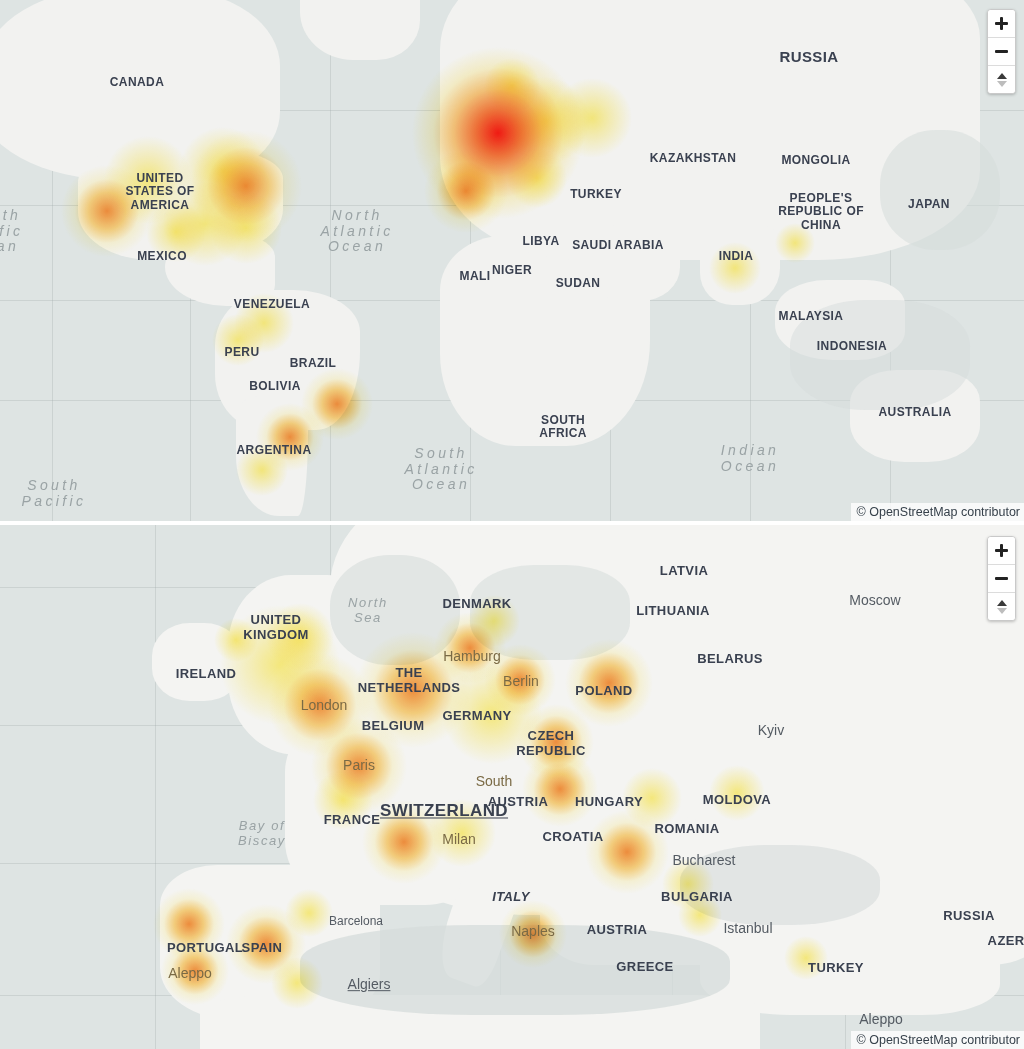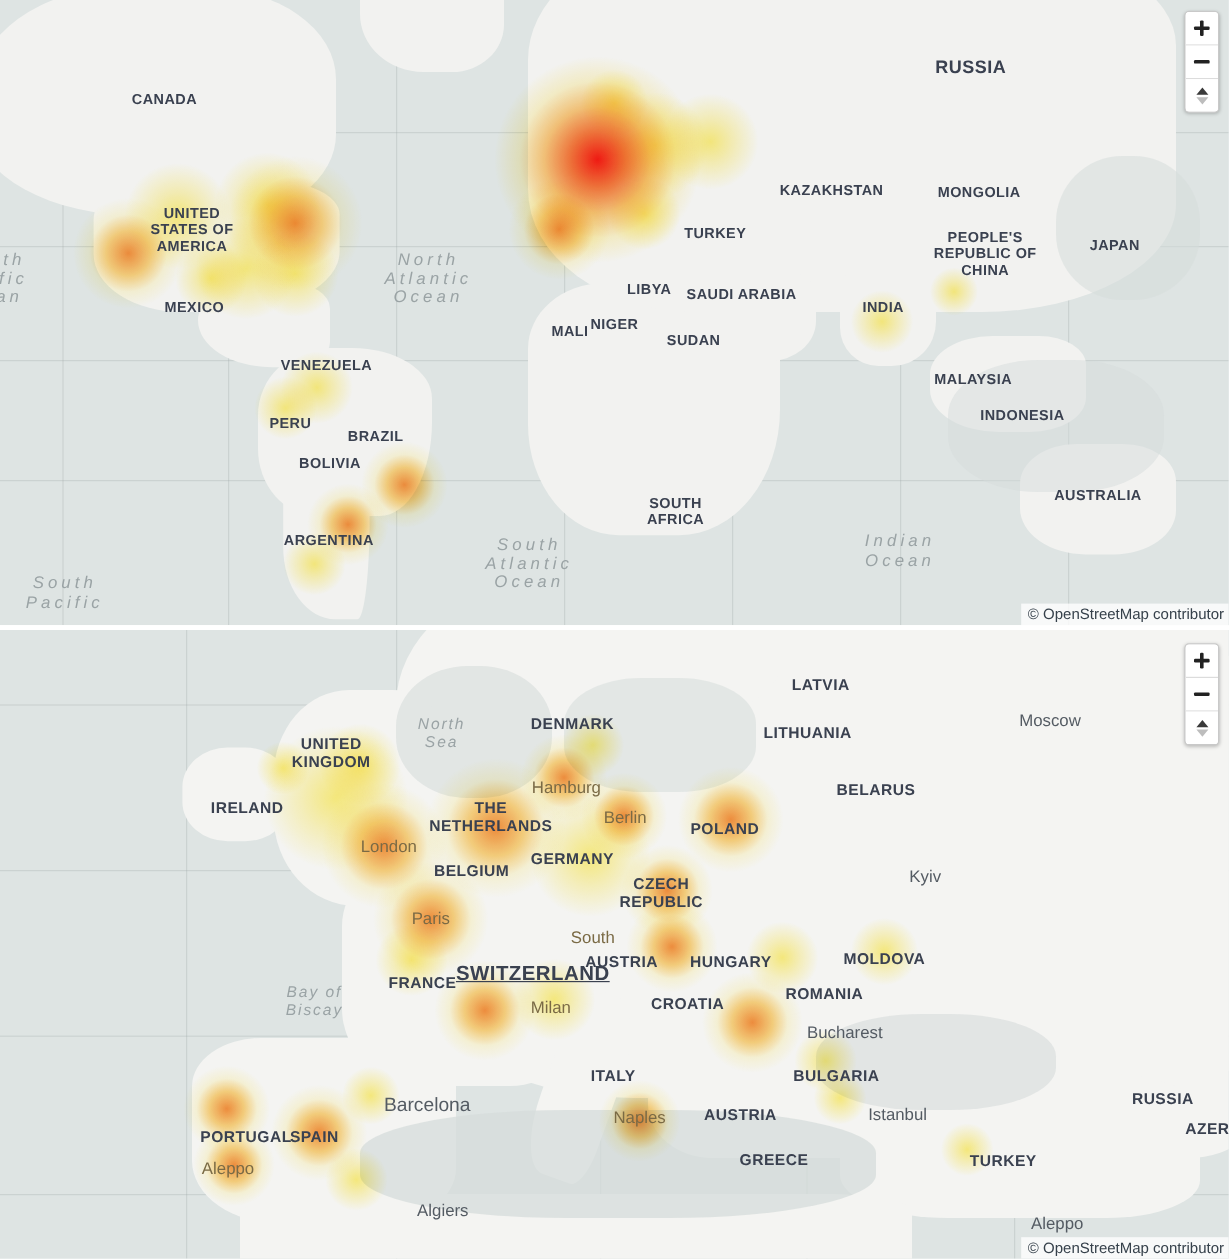--- a/index.html
+++ b/index.html
@@ -292,43 +292,43 @@
         <div class="lbl country" style="left: 604px; top: 166px; font-size: 13px;">POLAND</div>
         <div class="lbl country" style="left: 551px; top: 219px; font-size: 13px;">CZECH
 REPUBLIC</div>
         <div class="lbl country" style="left: 352px; top: 295px; font-size: 13px;">FRANCE</div>
         <div class="lbl country" style="left: 444px; top: 286px; font-size: 17px; text-decoration: underline;">SWITZERLAND</div>
         <div class="lbl country" style="left: 518px; top: 277px; font-size: 13px;">AUSTRIA</div>
         <div class="lbl country" style="left: 609px; top: 277px; font-size: 13px;">HUNGARY</div>
         <div class="lbl country" style="left: 737px; top: 275px; font-size: 13px;">MOLDOVA</div>
         <div class="lbl country" style="left: 573px; top: 312px; font-size: 13px;">CROATIA</div>
         <div class="lbl country" style="left: 687px; top: 304px; font-size: 13px;">ROMANIA</div>
-        <div class="lbl country" style="left: 511px; top: 372px; font-size: 13px;">ITALY</div>
+        <div class="lbl country" style="left: 511px; top: 372px; font-size: 13px; font-style: italic;">ITALY</div>
         <div class="lbl country" style="left: 697px; top: 372px; font-size: 13px;">BULGARIA</div>
         <div class="lbl country" style="left: 617px; top: 405px; font-size: 13px;">AUSTRIA</div>
         <div class="lbl country" style="left: 645px; top: 442px; font-size: 13px;">GREECE</div>
         <div class="lbl country" style="left: 205px; top: 423px; font-size: 13px; text-align: right;">PORTUGAL</div>
         <div class="lbl country" style="left: 262px; top: 423px; font-size: 13px;">SPAIN</div>
         <div class="lbl country" style="left: 836px; top: 443px; font-size: 13px;">TURKEY</div>
         <div class="lbl country" style="left: 969px; top: 391px; font-size: 13px;">RUSSIA</div>
         <div class="lbl country" style="left: 1011px; top: 416px; font-size: 13px;">AZERB</div>
         <div class="lbl city" style="left: 472px; top: 132px; font-size: 14px;">Hamburg</div>
         <div class="lbl city" style="left: 521px; top: 157px; font-size: 14px;">Berlin</div>
         <div class="lbl city" style="left: 324px; top: 181px; font-size: 14px;">London</div>
         <div class="lbl city" style="left: 359px; top: 241px; font-size: 14px;">Paris</div>
         <div class="lbl city" style="left: 494px; top: 257px; font-size: 14px;">South</div>
         <div class="lbl city" style="left: 459px; top: 315px; font-size: 14px;">Milan</div>
         <div class="lbl city" style="left: 533px; top: 407px; font-size: 14px;">Naples</div>
         <div class="lbl city" style="left: 190px; top: 449px; font-size: 14px;">Aleppo</div>
         <div class="lbl city-dark" style="left: 875px; top: 76px; font-size: 14px;">Moscow</div>
         <div class="lbl city-dark" style="left: 771px; top: 206px; font-size: 14px;">Kyiv</div>
         <div class="lbl city-dark" style="left: 704px; top: 336px; font-size: 14px;">Bucharest</div>
         <div class="lbl city-dark" style="left: 748px; top: 404px; font-size: 14px;">Istanbul</div>
-        <div class="lbl city-dark" style="left: 356px; top: 397px; font-size: 16px;">Barcelona</div>
-        <div class="lbl city-dark" style="left: 369px; top: 484px; font-size: 14px;">Algiers</div>
+        <div class="lbl city-dark" style="left: 356px; top: 397px; font-size: 12px;">Barcelona</div>
+        <div class="lbl city-dark" style="left: 369px; top: 460px; font-size: 14px; text-decoration: underline;">Algiers</div>
         <div class="lbl city-dark" style="left: 869px; top: 495px; font-size: 14px; margin-left: 12px;">Aleppo</div>
         <div class="lbl sea-lbl" style="left: 368px; top: 86px; font-size: 13px;">North
 Sea</div>
         <div class="lbl sea-lbl" style="left: 262px; top: 309px; font-size: 13px;">Bay of
 Biscay</div>
       </div>
 
     <div class="zoom-ctrl" style="top:11px;">
       <div class="zoom-btn">
         <span class="plus"></span>

